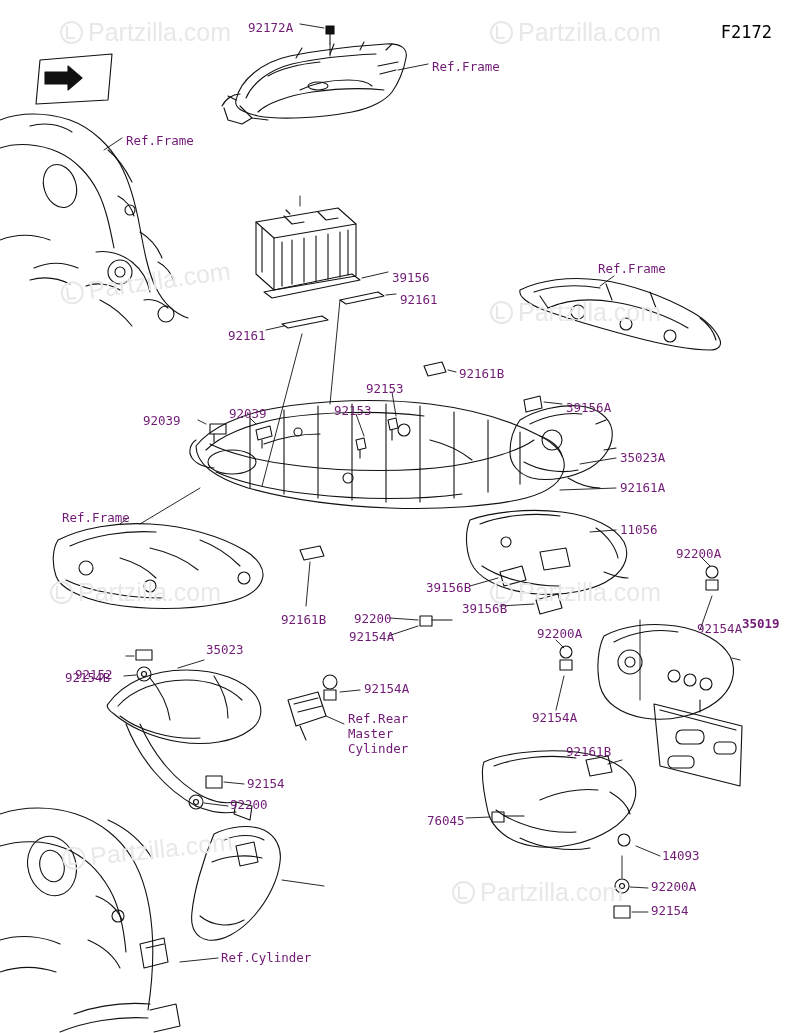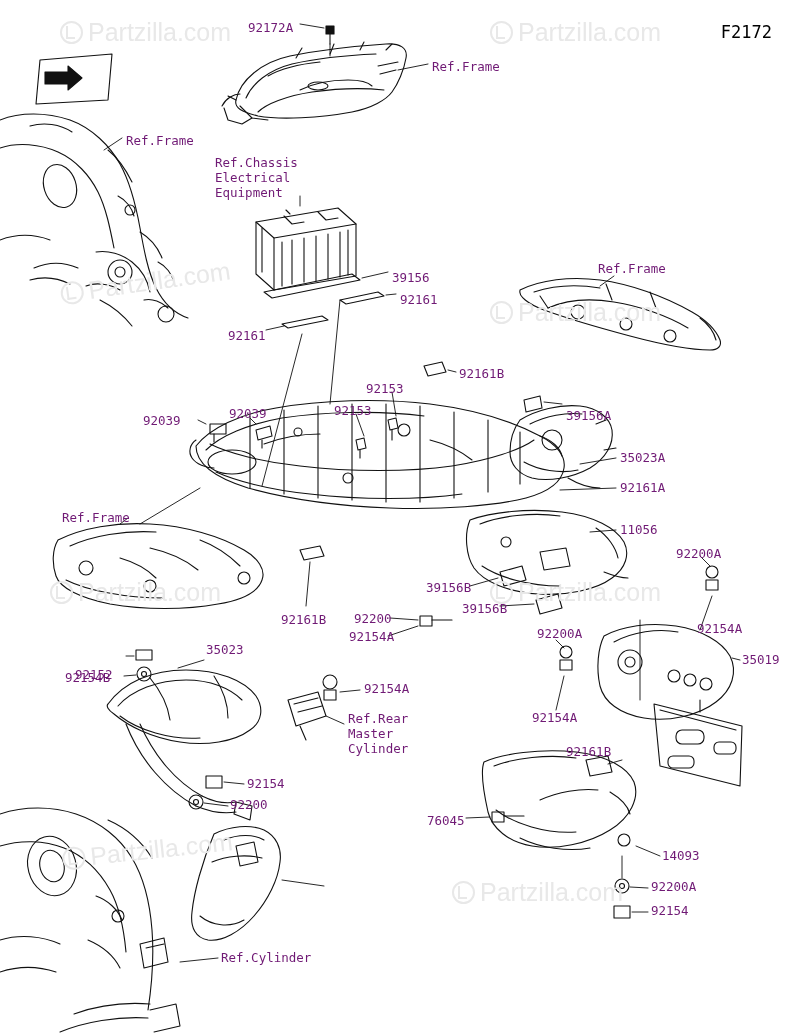--- a/index.html
+++ b/index.html
@@ -450,46 +450,43 @@
   <div class="wm" style="left:50px;top:578px;"><span class="c"></span>Partzilla.com</div>
   <div class="wm" style="left:490px;top:578px;"><span class="c"></span>Partzilla.com</div>
   <div class="wm" style="left:62px;top:836px;transform:rotate(-6deg);"><span class="c"></span>Partzilla.com</div>
   <div class="wm" style="left:452px;top:878px;"><span class="c"></span>Partzilla.com</div>
 
   <div id="figno">F2172</div>
 
   <div class="lbl" style="left:248px;top:20px;">92172A</div>
   <div class="lbl" style="left:432px;top:59px;">Ref.Frame</div>
   <div class="lbl" style="left:126px;top:133px;">Ref.Frame</div>
-  <div class="lbl" style="left:215px;top:155px;">Ref.Chassis
-Electrical
-Equipment</div>
   <div class="lbl" style="left:392px;top:270px;">39156</div>
   <div class="lbl" style="left:400px;top:292px;">92161</div>
   <div class="lbl" style="left:598px;top:261px;">Ref.Frame</div>
   <div class="lbl" style="left:228px;top:328px;">92161</div>
   <div class="lbl" style="left:459px;top:366px;">92161B</div>
   <div class="lbl" style="left:366px;top:381px;">92153</div>
-  <div class="lbl" style="left:566px;top:400px;margin-top:8px;">39156A</div>
+  <div class="lbl" style="left:566px;top:400px;">39156A</div>
   <div class="lbl" style="left:334px;top:403px;">92153</div>
   <div class="lbl" style="left:229px;top:406px;">92039</div>
   <div class="lbl" style="left:143px;top:413px;">92039</div>
   <div class="lbl" style="left:620px;top:450px;">35023A</div>
   <div class="lbl" style="left:620px;top:480px;">92161A</div>
   <div class="lbl" style="left:62px;top:510px;">Ref.Frame</div>
   <div class="lbl" style="left:620px;top:522px;">11056</div>
   <div class="lbl" style="left:676px;top:546px;">92200A</div>
   <div class="lbl" style="left:426px;top:580px;">39156B</div>
   <div class="lbl" style="left:462px;top:601px;">39156B</div>
   <div class="lbl" style="left:281px;top:612px;">92161B</div>
   <div class="lbl" style="left:354px;top:611px;">92200</div>
   <div class="lbl" style="left:697px;top:621px;">92154A</div>
   <div class="lbl" style="left:349px;top:629px;">92154A</div>
   <div class="lbl" style="left:537px;top:626px;">92200A</div>
-  <div class="lbl" style="left:742px;top:652px;">35019</div>
+  <div class="lbl" style="left:742px;top:616px;font-weight:bold;">35019</div>
   <div class="lbl" style="left:65px;top:646px;margin-top:24px;">92154B</div>
   <div class="lbl" style="left:206px;top:642px;">35023</div>
   <div class="lbl" style="left:75px;top:667px;">92152</div>
   <div class="lbl" style="left:364px;top:681px;">92154A</div>
   <div class="lbl" style="left:532px;top:710px;">92154A</div>
   <div class="lbl" style="left:348px;top:711px;">Ref.Rear
 Master
 Cylinder</div>
   <div class="lbl" style="left:566px;top:744px;">92161B</div>
   <div class="lbl" style="left:247px;top:776px;">92154</div>

